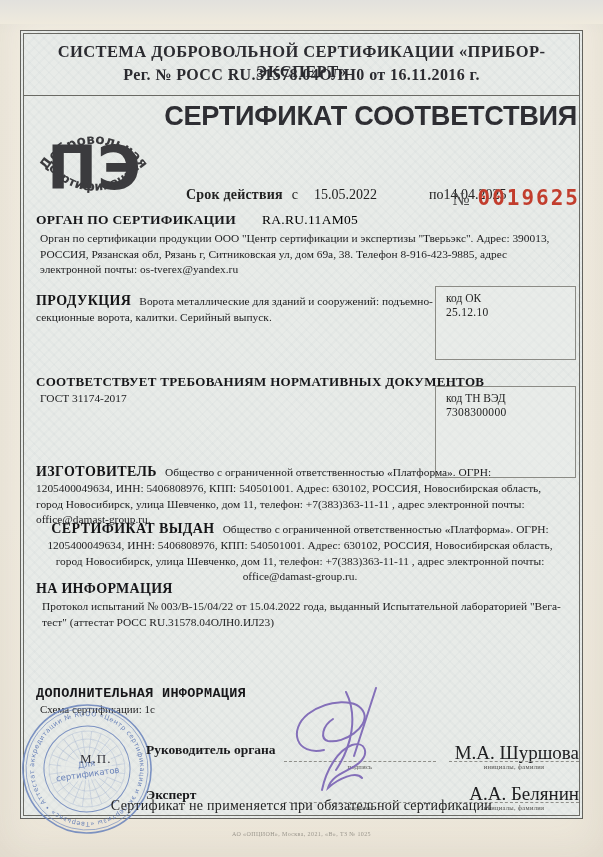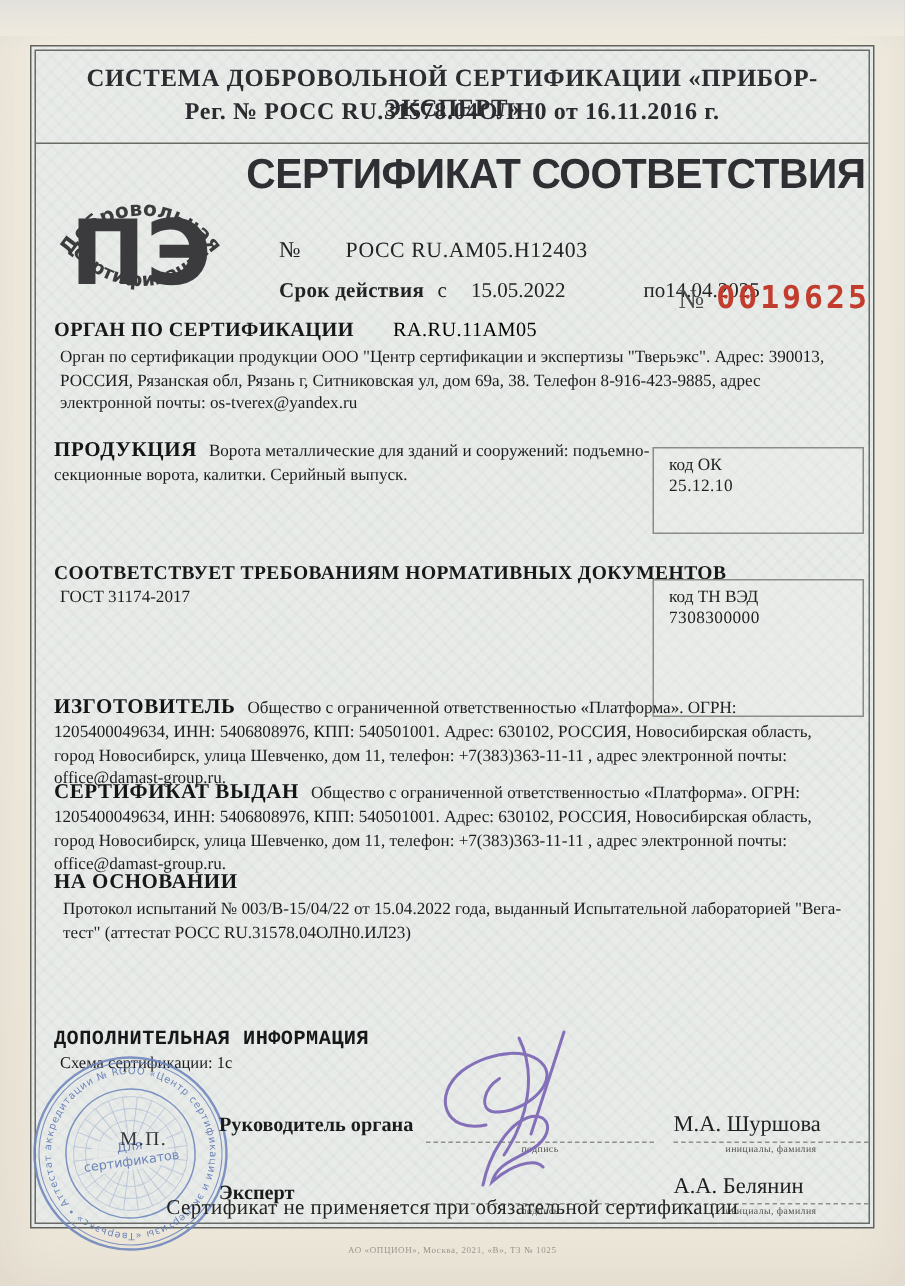--- a/index.html
+++ b/index.html
@@ -55,26 +55,26 @@
   .sec-head{ font-weight:bold; color:#17171a; letter-spacing:.3px; }
   .org-row{ position:absolute; left:36px; top:212px; font-size:13.5px; }
   .org-row .code{ font-weight:normal; font-size:13.5px; margin-left:26px; letter-spacing:.3px; }
   .body-txt{ font-size:11.4px; line-height:1.36; color:#1c1c1e; }
   .org-txt{ position:absolute; left:40px; top:231px; width:522px; }
 
   .para{ position:absolute; font-size:11.4px; line-height:1.36; color:#1c1c1e; }
   .para > b{ font-size:14px; letter-spacing:.4px; margin-right:8px; color:#141416; }
   .p-product{ left:36px; top:291px; width:398px; }
   .p-manuf{ left:36px; top:462px; width:528px; }
-  .p-issued{ left:36px; top:519px; width:528px; }
+  .p-issued{ left:36px; top:519px; width:528px;text-align:center; }
 
   .code-box{ position:absolute; left:435px; width:141px; border:1px solid #8b8b85;
     padding:5px 10px; font-size:11.5px; color:#222; background:rgba(235,238,235,.35); }
   .code-box .cv{ margin-top:2px; letter-spacing:.3px; }
-  .box-ok{ top:298px; height:58px; }
+  .box-ok{ top:286px; height:74px; }
   .box-tnved{ top:386px; height:92px; }
 
   .conf-head{ position:absolute; left:36px; top:374px; font-size:13px; }
   .conf-txt{ position:absolute; left:40px; top:391px; width:380px; }
 
   .basis-head{ position:absolute; left:36px; top:581px; font-size:14px; }
   .basis-txt{ position:absolute; left:42px; top:599px; width:520px; }
 
   .add-head{ position:absolute; left:36px; top:686px; font-size:13.5px;font-family:Liberation Mono, monospace; }
   .add-txt{ position:absolute; left:40px; top:702px; width:400px; font-size:11px; }
@@ -87,21 +87,21 @@
 
   
   .role{ position:absolute; left:146px; font-size:13.5px; font-weight:bold; color:#1a1a1c; z-index:5; }
   .role-1{ top:742px; } .role-2{ top:787px; }
   .sig-line{ position:absolute; border-top:1px dashed #8f8f8a; z-index:2; }
   .sl-1{ left:284px; top:761px; width:152px; } .sl-2{ left:284px; top:802px; width:152px; }
   .nl-1{ left:449px; top:761px; width:130px; } .nl-2{ left:449px; top:802px; width:130px; }
   .cap{ position:absolute; font-size:6.5px; color:#4e4e4c; text-align:center; letter-spacing:.3px; z-index:2; }
   .cap-s1{ left:284px; top:763px; width:152px; } .cap-s2{ left:284px; top:804px; width:152px; }
   .cap-n1{ left:449px; top:763px; width:130px; } .cap-n2{ left:449px; top:804px; width:130px; }
-  .sig-name{ position:absolute; font-size:15px; color:#202022; text-align:left; z-index:2; }
+  .sig-name{ position:absolute; font-size:19px; color:#202022; text-align:right; z-index:2; }
   .nm-1{ left:449px; top:742px; width:130px; } .nm-2{ left:449px; top:783px; width:130px; }
   .autograph{ position:absolute; left:278px; top:686px; width:135px; height:128px; z-index:6; }
 
   .footnote{ position:absolute; left:30px; top:798px; width:543px; text-align:center;
     font-size:14px; color:#222; letter-spacing:.3px; z-index:5; }
   .printer-note{ position:absolute; left:0; top:831px; width:603px; text-align:center;
     font-size:6px; color:#9a968c; letter-spacing:.4px; }
 </style>
 </head>
 <body>
@@ -126,23 +126,20 @@
       <textPath href="#arcTop" startOffset="50%" text-anchor="middle">Добровольная</textPath>
     </text>
     <text x="66" y="93" text-anchor="middle" font-family="DejaVu Sans, sans-serif" font-size="60" font-weight="bold" fill="#3b3b3e">ПЭ</text>
     <text font-family="DejaVu Sans, sans-serif" font-size="12.5" font-weight="bold" fill="#3b3b3e">
       <textPath href="#arcBot" startOffset="50%" text-anchor="middle">сертификация</textPath>
     </text>
   </svg>
 
   <div class="title">СЕРТИФИКАТ СООТВЕТСТВИЯ</div>
 
-  <div class="num-row">
-    <span class="lbl">№</span><span class="val">РОСС RU.AM05.H12403</span>
-  </div>
 
   <div class="validity">
     <b>Срок действия</b><span class="sp1">с</span><span class="sp2">15.05.2022</span><span class="sp3">по</span><span class="sp4">14.04.2025</span>
   </div>
 
   <div class="blank-no">
     <span class="nz">№</span><span class="digits">0019625</span>
   </div>
 
   <div class="org-row">
@@ -166,21 +163,21 @@
   </div>
 
   <p class="para p-manuf">
     <b>ИЗГОТОВИТЕЛЬ</b><span>Общество с ограниченной ответственностью «Платформа». ОГРН: 1205400049634, ИНН: 5406808976, КПП: 540501001. Адрес: 630102, РОССИЯ, Новосибирская область, город Новосибирск, улица Шевченко, дом 11, телефон: +7(383)363-11-11 , адрес электронной почты: office@damast-group.ru.</span>
   </p>
 
   <p class="para p-issued">
     <b>СЕРТИФИКАТ ВЫДАН</b><span>Общество с ограниченной ответственностью «Платформа». ОГРН: 1205400049634, ИНН: 5406808976, КПП: 540501001. Адрес: 630102, РОССИЯ, Новосибирская область, город Новосибирск, улица Шевченко, дом 11, телефон: +7(383)363-11-11 , адрес электронной почты: office@damast-group.ru.</span>
   </p>
 
-  <div class="sec-head basis-head">НА ОСНОВАНИИ</div>
+  <div class="sec-head basis-head">НА ИНФОРМАЦИЯ</div>
   <div class="body-txt basis-txt">Протокол испытаний № 003/В-15/04/22 от 15.04.2022 года, выданный Испытательной лабораторией "Вега-тест" (аттестат РОСС RU.31578.04ОЛН0.ИЛ23)</div>
 
   <div class="sec-head add-head">ДОПОЛНИТЕЛЬНАЯ ИНФОРМАЦИЯ</div>
   <div class="body-txt add-txt">Схема сертификации: 1с</div>
 
   <svg class="stamp" viewBox="0 0 138 138">
     <defs>
       <path id="ring" d="M 69,16 a 53,53 0 1 1 -0.01,0" fill="none"></path>
     </defs>
     <circle cx="69" cy="69" r="64" fill="none" stroke="#6d86bd" stroke-width="1.6"></circle>

